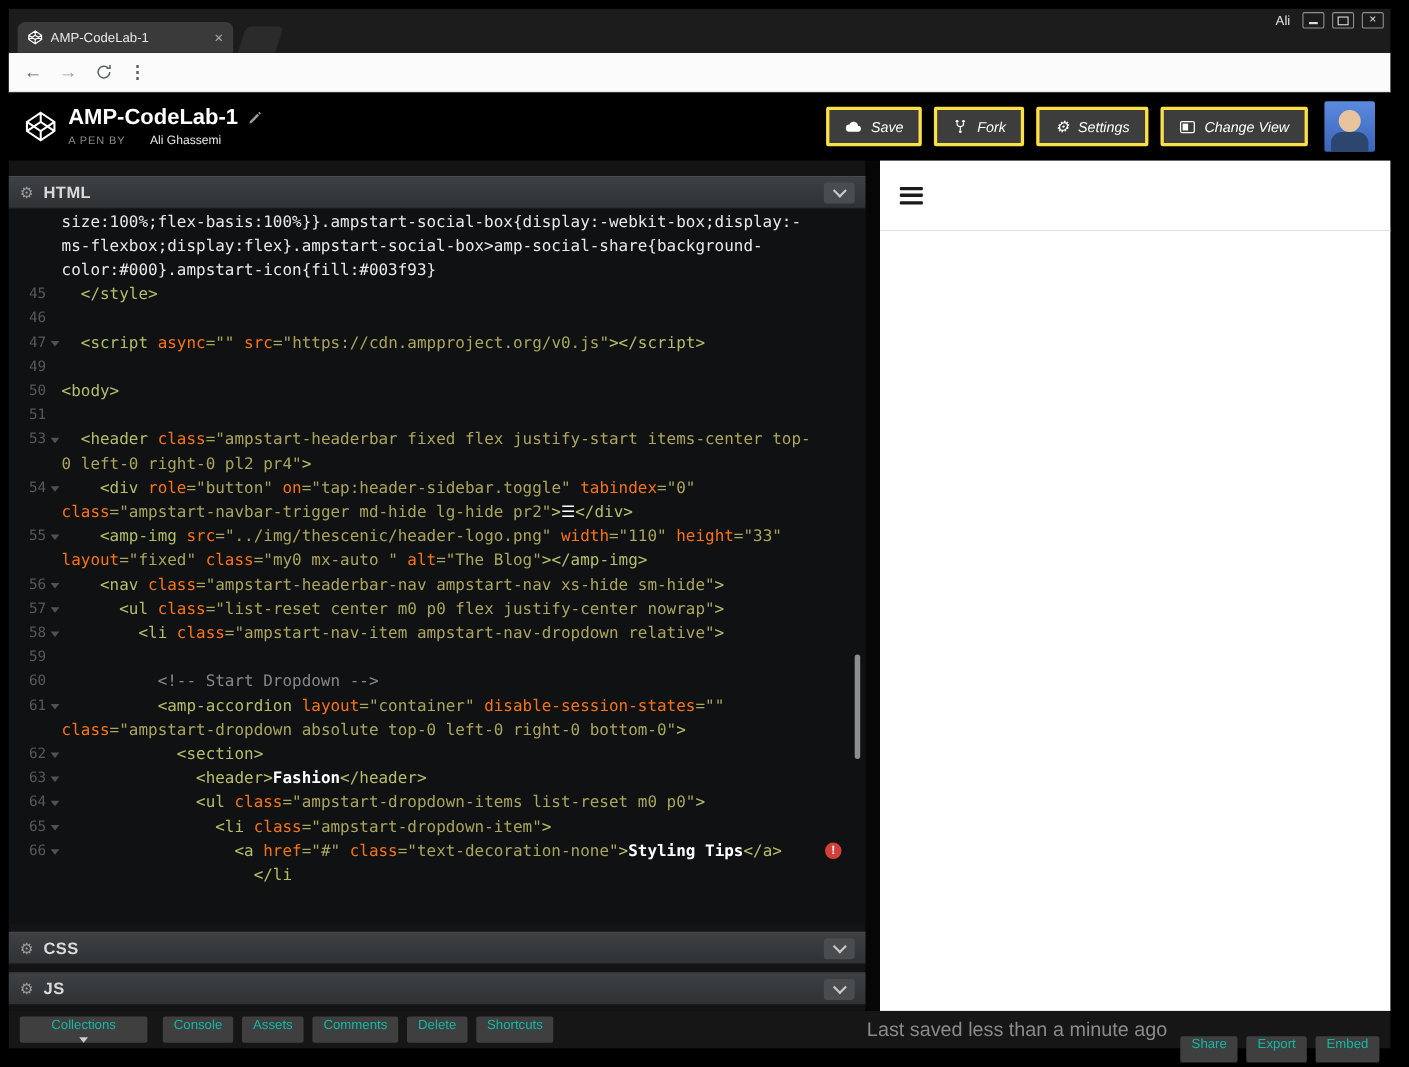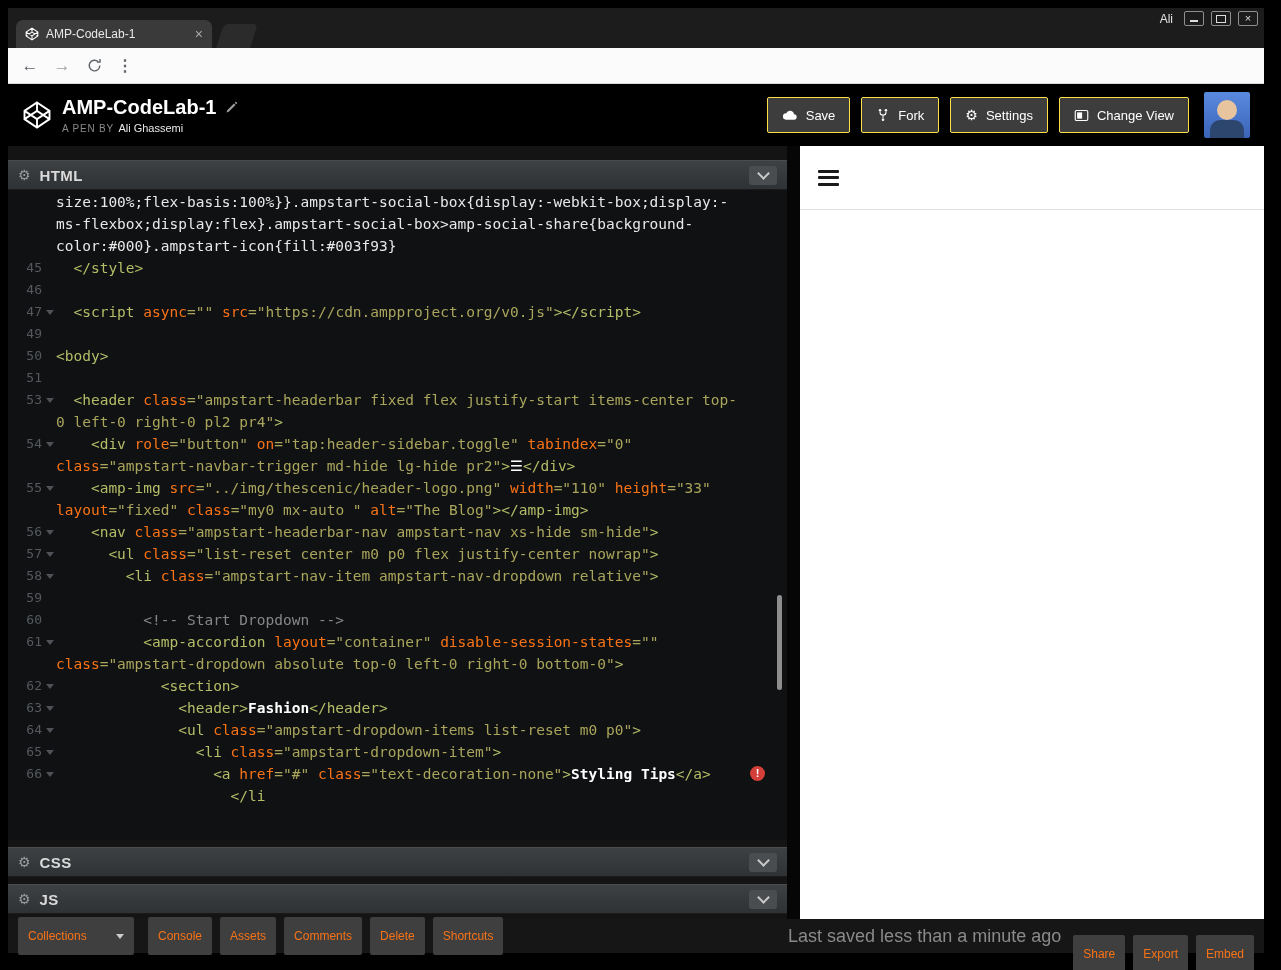--- a/index.html
+++ b/index.html
@@ -34,25 +34,25 @@
   .url .path{color:#80868b;}
   .star{margin-left:auto;color:#757575;font-size:16px;}
   .dots{width:26px;text-align:center;color:#5f6368;font-size:16px;font-weight:bold;}
 
   
   .cp-header{height:62px;background:#000;display:flex;align-items:center;padding:0 14px;box-sizing:border-box;}
   .cp-logo{margin-right:10px;display:flex;}
   .title-block{display:flex;flex-direction:column;gap:3px;}
   .title-row{display:flex;align-items:center;gap:9px;color:#fff;font-size:20px;font-weight:bold;}
   .byline{font-size:10px;color:#8a8a8a;letter-spacing:.8px;}
-  .byline .author{color:#e9e9e9;font-size:11px;letter-spacing:0;margin-left:1px;}
+  .byline .author{color:#e9e9e9;font-size:11px;letter-spacing:0;margin-left:19px;}
   .cp-actions{margin-left:auto;display:flex;align-items:center;gap:11px;}
-  .cp-btn{height:36px;background:#3d3d3d;border:1px solid #fde047;border-radius:2px;color:#fff;
+  .cp-btn{height:36px;background:#3d3d3d;border:3px solid #fde047;border-radius:2px;color:#fff;
           font-size:13px;display:flex;align-items:center;gap:8px;padding:0 14px;cursor:pointer;
-          font-family:"Liberation Sans",sans-serif;}
+          font-family:"Liberation Sans",sans-serif;font-style:italic;}
   .gear-glyph{font-size:14px;color:#fff;}
   .avatar{width:46px;height:46px;border-radius:2px;background:linear-gradient(#5a8adf,#3a64b8);
           position:relative;overflow:hidden;margin-left:4px;}
   .avatar .head{position:absolute;left:13px;top:8px;width:20px;height:20px;border-radius:50%;background:#e8c49e;}
   .avatar .body{position:absolute;left:6px;top:28px;width:34px;height:20px;border-radius:10px 10px 0 0;background:#2d466e;}
 
   
   .main{display:flex;height:773px;}
   .editors-col{width:779px;flex:none;background:#141414;display:flex;flex-direction:column;
                padding-top:14px;box-sizing:border-box;}
@@ -90,22 +90,22 @@
   
   .resizer{width:13px;flex:none;background:#060606;}
   .preview{flex:1;background:#fff;display:flex;flex-direction:column;}
   .preview-header{height:64px;flex:none;border-bottom:1px solid #e2e2e2;display:flex;
                   align-items:center;padding:0 18px;box-sizing:border-box;}
   .hamburger i{display:block;width:21px;height:3px;background:#1a1a1a;margin:3.5px 0;border-radius:1px;}
 
   
   .footer{height:34px;background:#161616;display:flex;align-items:center;padding:0 10px;gap:8px;
           box-sizing:border-box;}
-  .f-btn{height:38px;background:#3f3f3f;color:#f97316;font-size:12px;border:none;border-radius:2px;
-         padding:0 10px;display:flex;align-items:center;font-family:"Liberation Sans",sans-serif;cursor:pointer;}
+  .f-btn{height:24px;background:#3f3f3f;color:#14b8a6;font-size:12px;border:none;border-radius:2px;
+         padding:0 10px;display:flex;align-items:center;font-family:"Liberation Sans",sans-serif;cursor:pointer;flex-direction:column;}
   .collections{width:116px;justify-content:space-between;margin-right:6px;}
   .caret{border-left:4px solid transparent;border-right:4px solid transparent;border-top:5px solid #ccc;}
   .status{margin-left:auto;color:#8a8a8a;font-size:18px;margin-right:4px;}
   svg{display:block;}
 </style>
 </head>
 <body>
 
 <div class="window">
 

